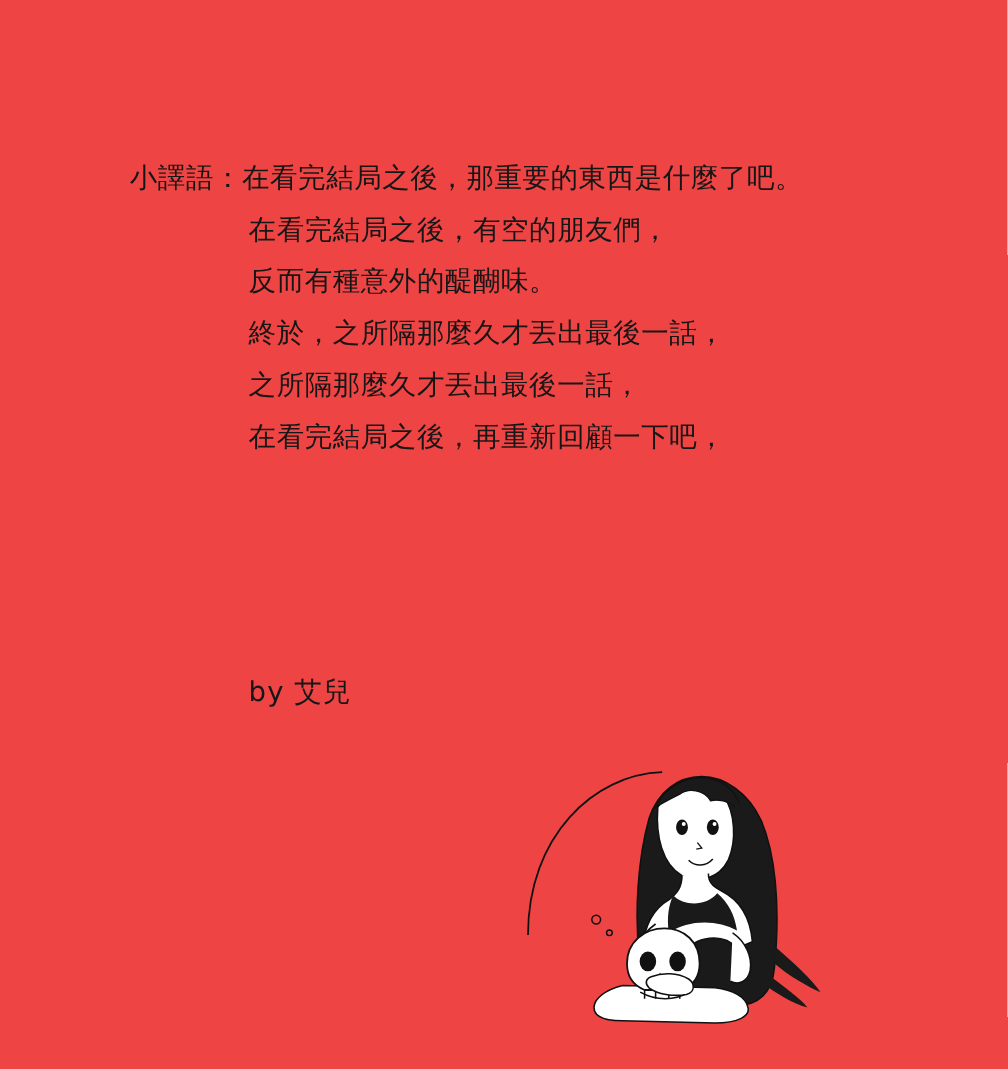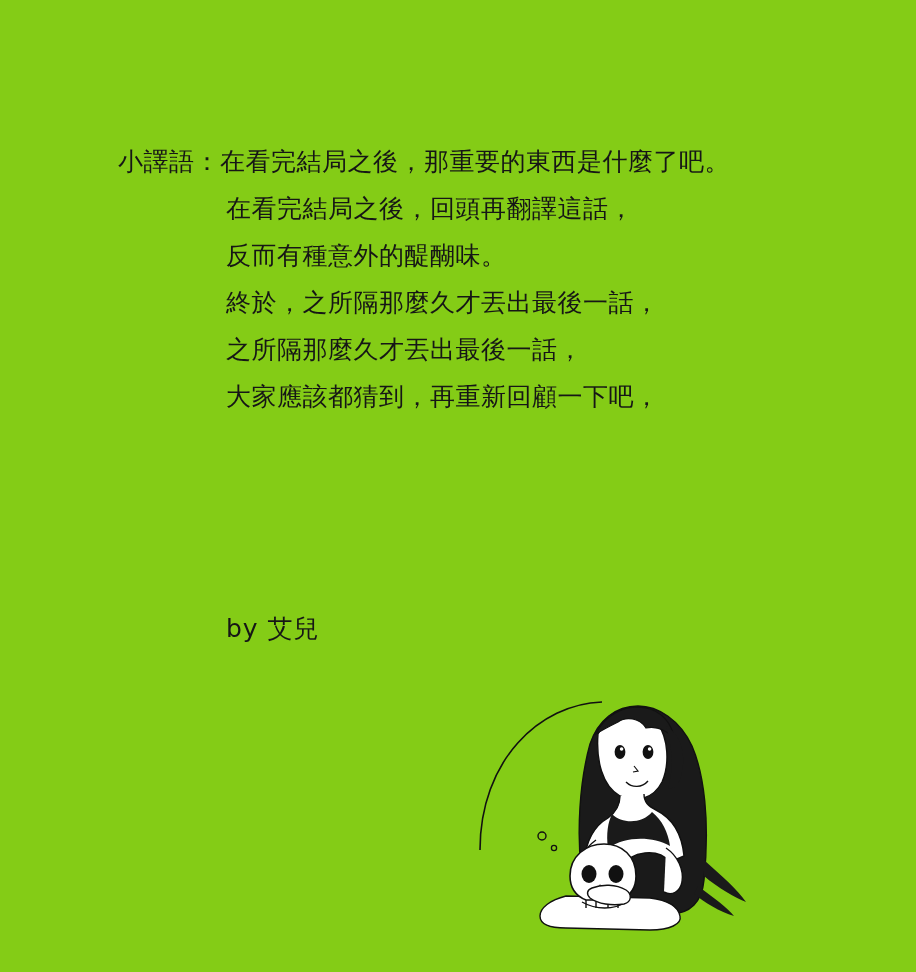--- a/index.html
+++ b/index.html
@@ -4,21 +4,21 @@
 <style>
   html, body {
     margin: 0;
     padding: 0;
     background: #ffffff;
   }
   .page {
     position: relative;
     width: 916px;
     height: 972px;
-    background: #84cc16;
+    background: #ef4444;
     overflow: hidden;
     font-family: "DejaVu Sans", "Liberation Sans", sans-serif;
     color: #161616;
   }
   .note-block {
     position: absolute;
     left: 118px;
     top: 138px;
     width: 700px;
   }
@@ -66,39 +66,39 @@
 
 <div class="page">
 
   <div class="note-block">
 
     <div class="note-line">
       <span class="note-label">小譯語：</span><span>在看完結局之後，那重要的東西是什麼了吧。</span>
     </div>
 
     <div class="note-line">
-      <span class="note-indent"></span><span>在看完結局之後，回頭再翻譯這話，</span>
+      <span class="note-indent"></span><span>在看完結局之後，有空的朋友們，</span>
     </div>
 
     <div class="note-line">
       <span class="note-indent"></span><span>反而有種意外的醍醐味。</span>
     </div>
 
     <div class="note-line">
       <span class="note-indent"></span><span>終於，之所隔那麼久才丟出最後一話，</span>
     </div>
 
     <div class="note-line">
       <span class="note-indent"></span><span>之所隔那麼久才丟出最後一話，</span>
     </div>
 
 
 
     <div class="note-line">
-      <span class="note-indent"></span><span>大家應該都猜到，再重新回顧一下吧，</span>
+      <span class="note-indent"></span><span>在看完結局之後，再重新回顧一下吧，</span>
     </div>
 
 
   </div>
 
   <div class="signature">by 艾兒</div>
 
   <div class="illustration">
     <svg width="360" height="245" viewBox="0 0 360 245" xmlns="http://www.w3.org/2000/svg">
 

